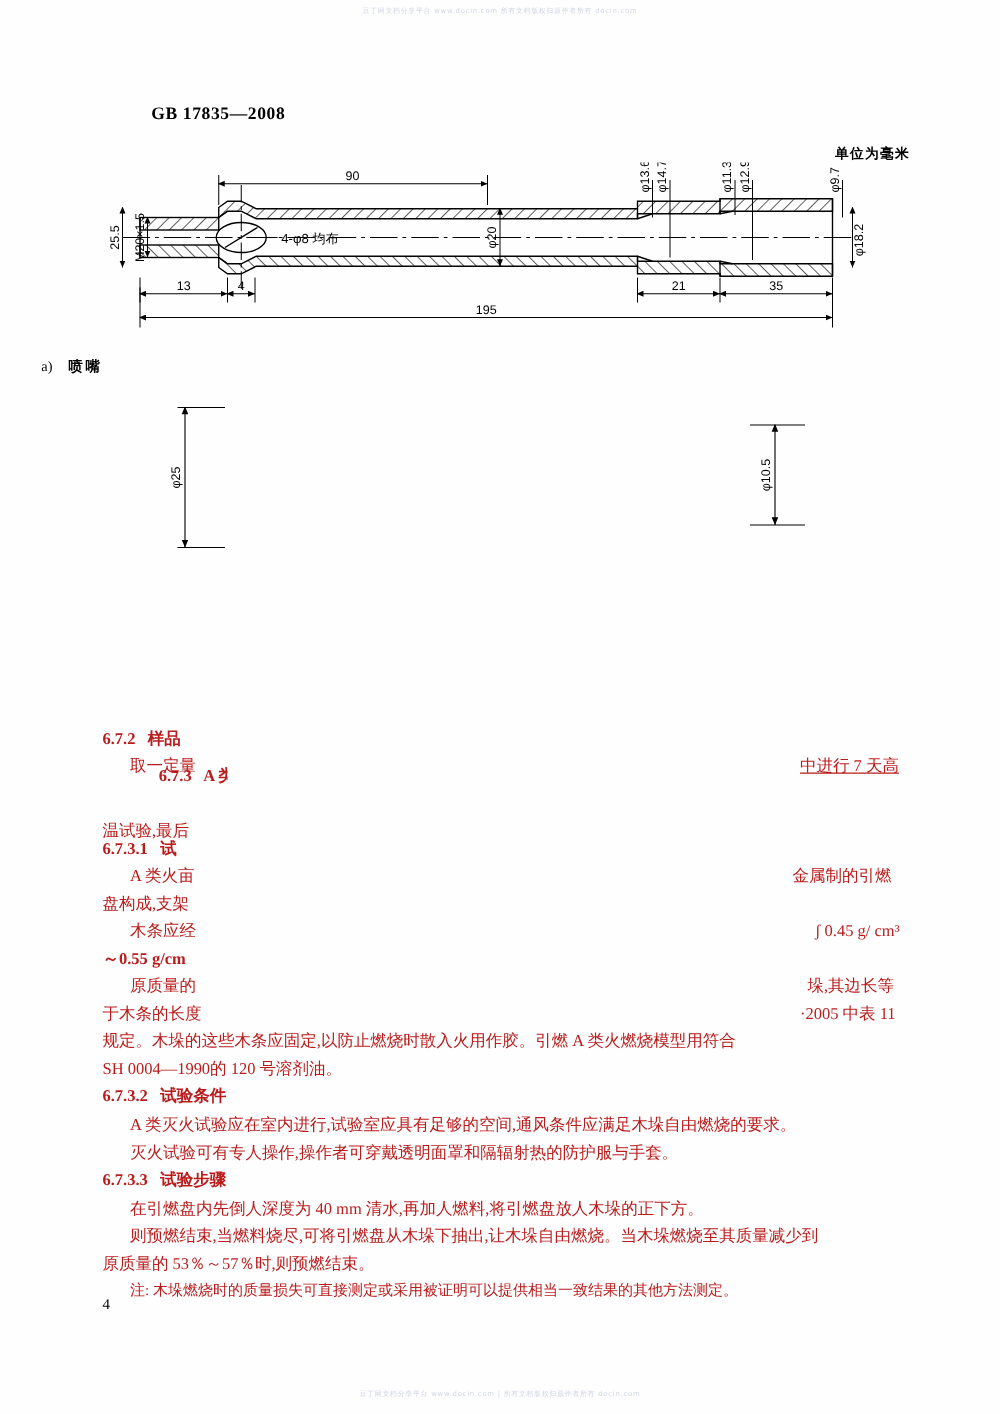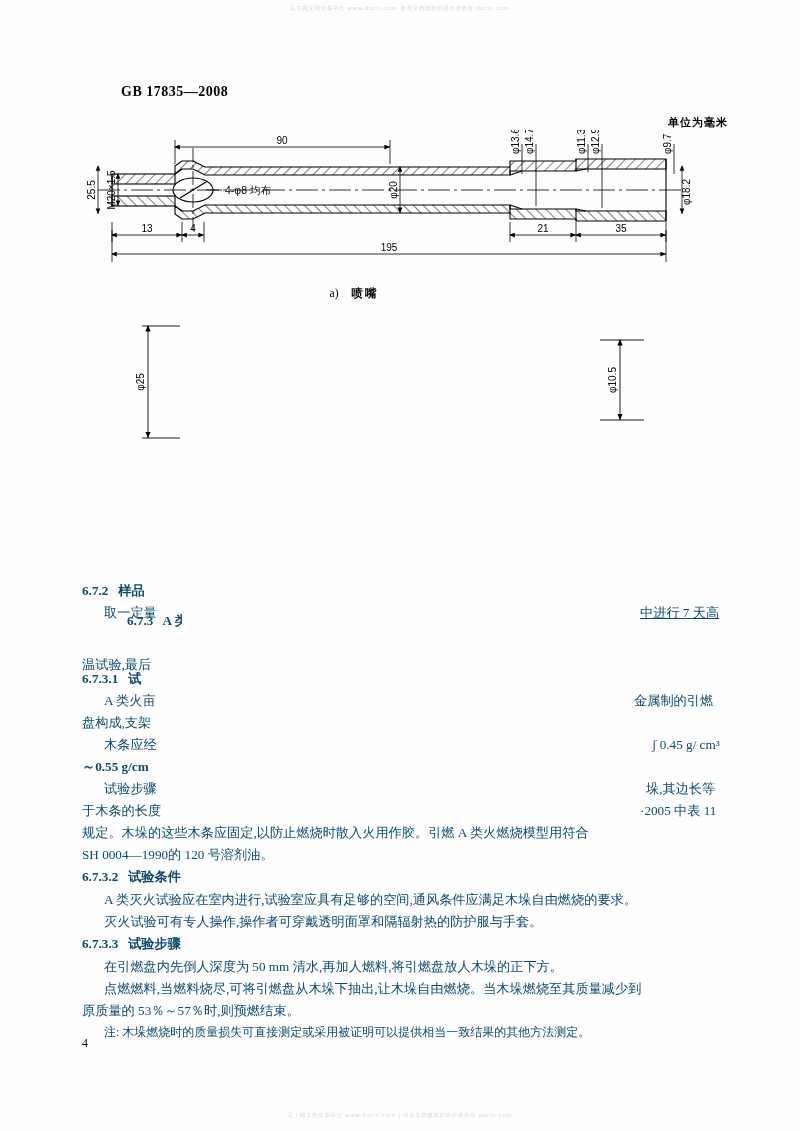--- a/index.html
+++ b/index.html
@@ -58,33 +58,34 @@
   }
 
   
   .fig {
     position: absolute;
   }
   .fig-caption {
     position: absolute;
     left: 0;
     width: 708px;
-    text-align: center;
+    text-align: left;
     font-size: 11.5px;
     font-family: "Liberation Serif", serif;
+    padding-left: 33px;
   }
   .fig-caption .cap-cn { letter-spacing: 2px; font-weight: bold; }
 
   
   .txt {
     position: absolute;
     font-family: "Liberation Serif", "DejaVu Serif", serif;
     font-size: 13.2px;
     line-height: 22.4px;
-    color: #0c4a6e;
+    color: #b91c1c;
     white-space: pre;
   }
   .txt.bold { font-weight: bold; }
   .note-small { font-size: 12px; }
 
   .occluder {
     position: absolute;
     background: #fefefe;
   }
 
@@ -261,32 +262,32 @@
       <div class="txt" style="left: 640px; top: 602px; text-decoration: underline;">中进行 7 天高</div>
       <div class="txt" style="left: 82px; top: 654px;">温试验,最后</div>
       <div class="txt bold" style="left: 82px; top: 610px; margin-left: 45px;">6.7.3   A 类</div>
       <div class="txt bold" style="left: 82px; top: 668px;">6.7.3.1   试</div>
       <div class="txt" style="left: 104px; top: 690px;">A 类火亩</div>
       <div class="txt" style="left: 634px; top: 690px;">金属制的引燃</div>
       <div class="txt" style="left: 82px; top: 712px;">盘构成,支架</div>
       <div class="txt" style="left: 104px; top: 734px;">木条应经</div>
       <div class="txt" style="left: 652px; top: 734px;">ʃ 0.45 g/ cm³</div>
       <div class="txt" style="left: 82px; top: 756px; font-weight: bold;">～0.55 g/cm</div>
-      <div class="txt" style="left: 104px; top: 778px;">试验步骤</div>
+      <div class="txt" style="left: 104px; top: 778px;">原质量的</div>
       <div class="txt" style="left: 646px; top: 778px;">垛,其边长等</div>
       <div class="txt" style="left: 82px; top: 800px;">于木条的长度</div>
       <div class="txt" style="left: 640px; top: 800px;">·2005 中表 11</div>
       <div class="txt" style="left: 82px; top: 822px;">规定。木垛的这些木条应固定,以防止燃烧时散入火用作胶。引燃 A 类火燃烧模型用符合</div>
       <div class="txt" style="left: 82px; top: 844px;">SH 0004—1990的 120 号溶剂油。</div>
       <div class="txt bold" style="left: 82px; top: 866px;">6.7.3.2   试验条件</div>
       <div class="txt" style="left: 104px; top: 889px;">A 类灭火试验应在室内进行,试验室应具有足够的空间,通风条件应满足木垛自由燃烧的要求。</div>
       <div class="txt" style="left: 104px; top: 911px;">灭火试验可有专人操作,操作者可穿戴透明面罩和隔辐射热的防护服与手套。</div>
       <div class="txt bold" style="left: 82px; top: 933px;">6.7.3.3   试验步骤</div>
-      <div class="txt" style="left: 104px; top: 956px;">在引燃盘内先倒人深度为 50 mm 清水,再加人燃料,将引燃盘放人木垛的正下方。</div>
-      <div class="txt" style="left: 104px; top: 978px;">点燃燃料,当燃料烧尽,可将引燃盘从木垛下抽出,让木垛自由燃烧。当木垛燃烧至其质量减少到</div>
+      <div class="txt" style="left: 104px; top: 956px;">在引燃盘内先倒人深度为 40 mm 清水,再加人燃料,将引燃盘放人木垛的正下方。</div>
+      <div class="txt" style="left: 104px; top: 978px;">则预燃结束,当燃料烧尽,可将引燃盘从木垛下抽出,让木垛自由燃烧。当木垛燃烧至其质量减少到</div>
       <div class="txt" style="left: 82px; top: 1000px;">原质量的 53％～57％时,则预燃结束。</div>
       <div class="txt note-small" style="left: 104px; top: 1021px;">注: 木垛燃烧时的质量损失可直接测定或采用被证明可以提供相当一致结果的其他方法测定。</div>
     </div>
 
   <div class="occluder" style="left:182px; top:572px; width:452px; height:248px;"></div>
 
   <div class="page-no">4</div>
 </div>
 
 </body></html>

